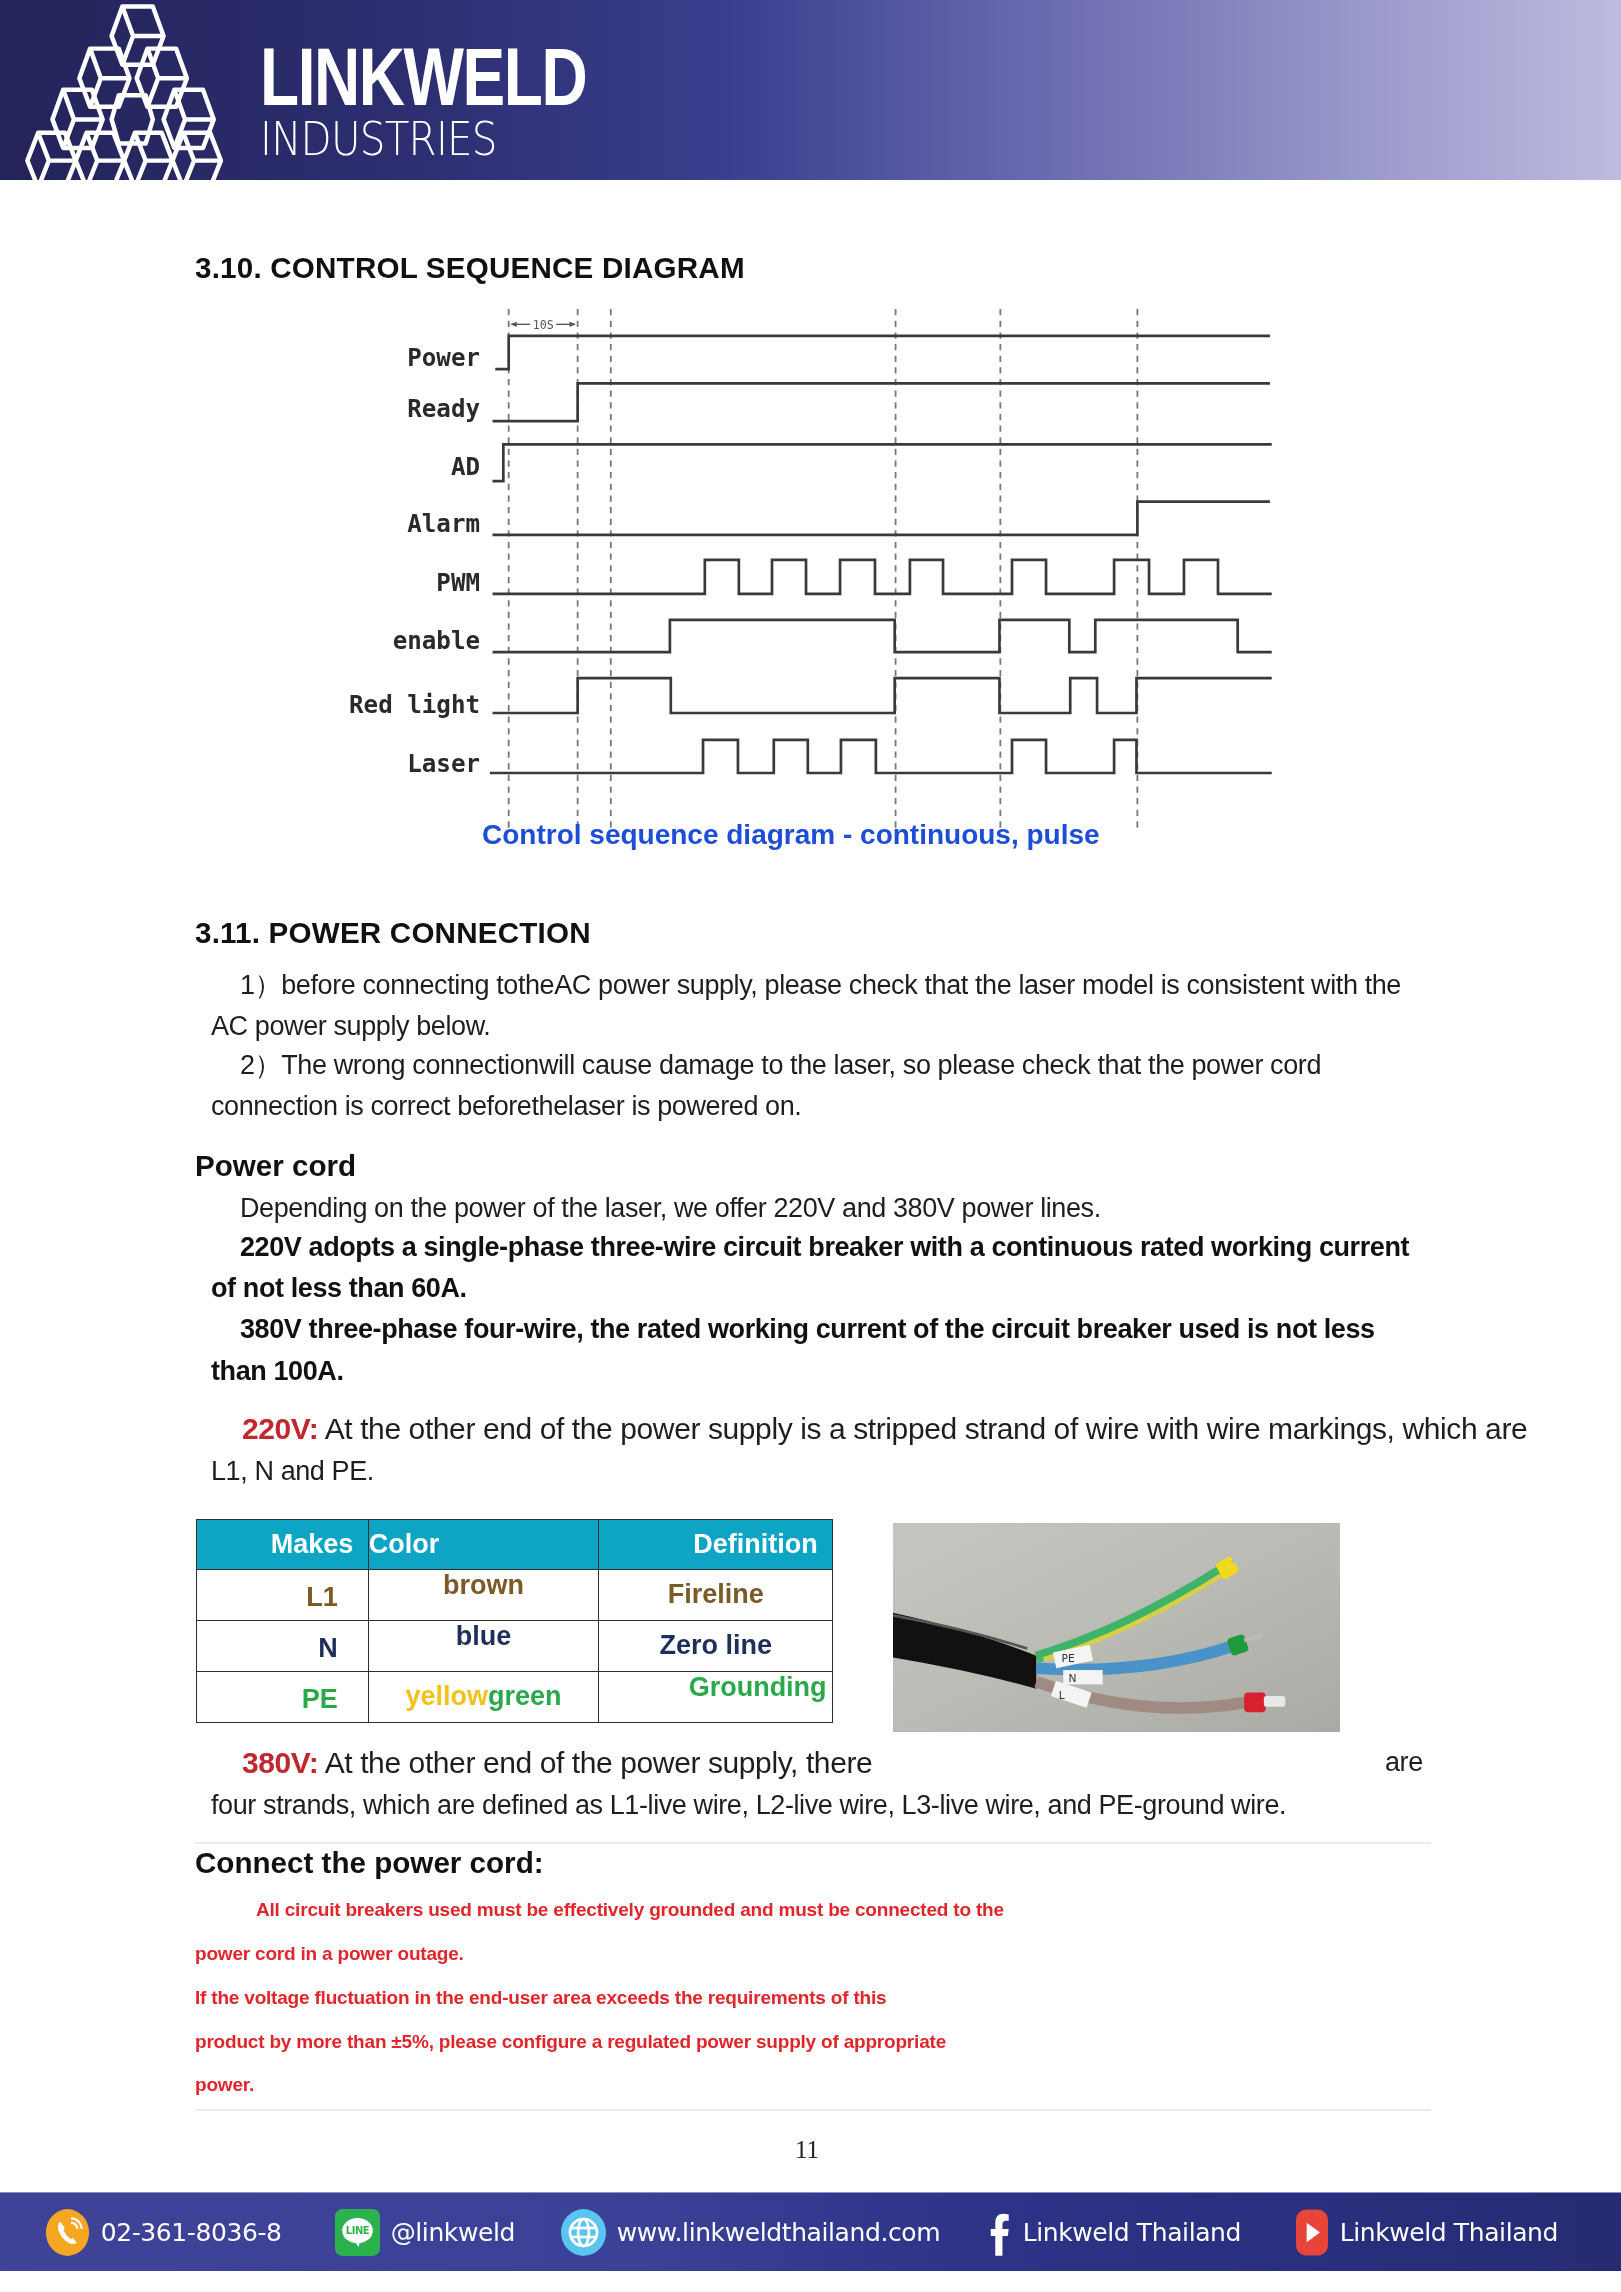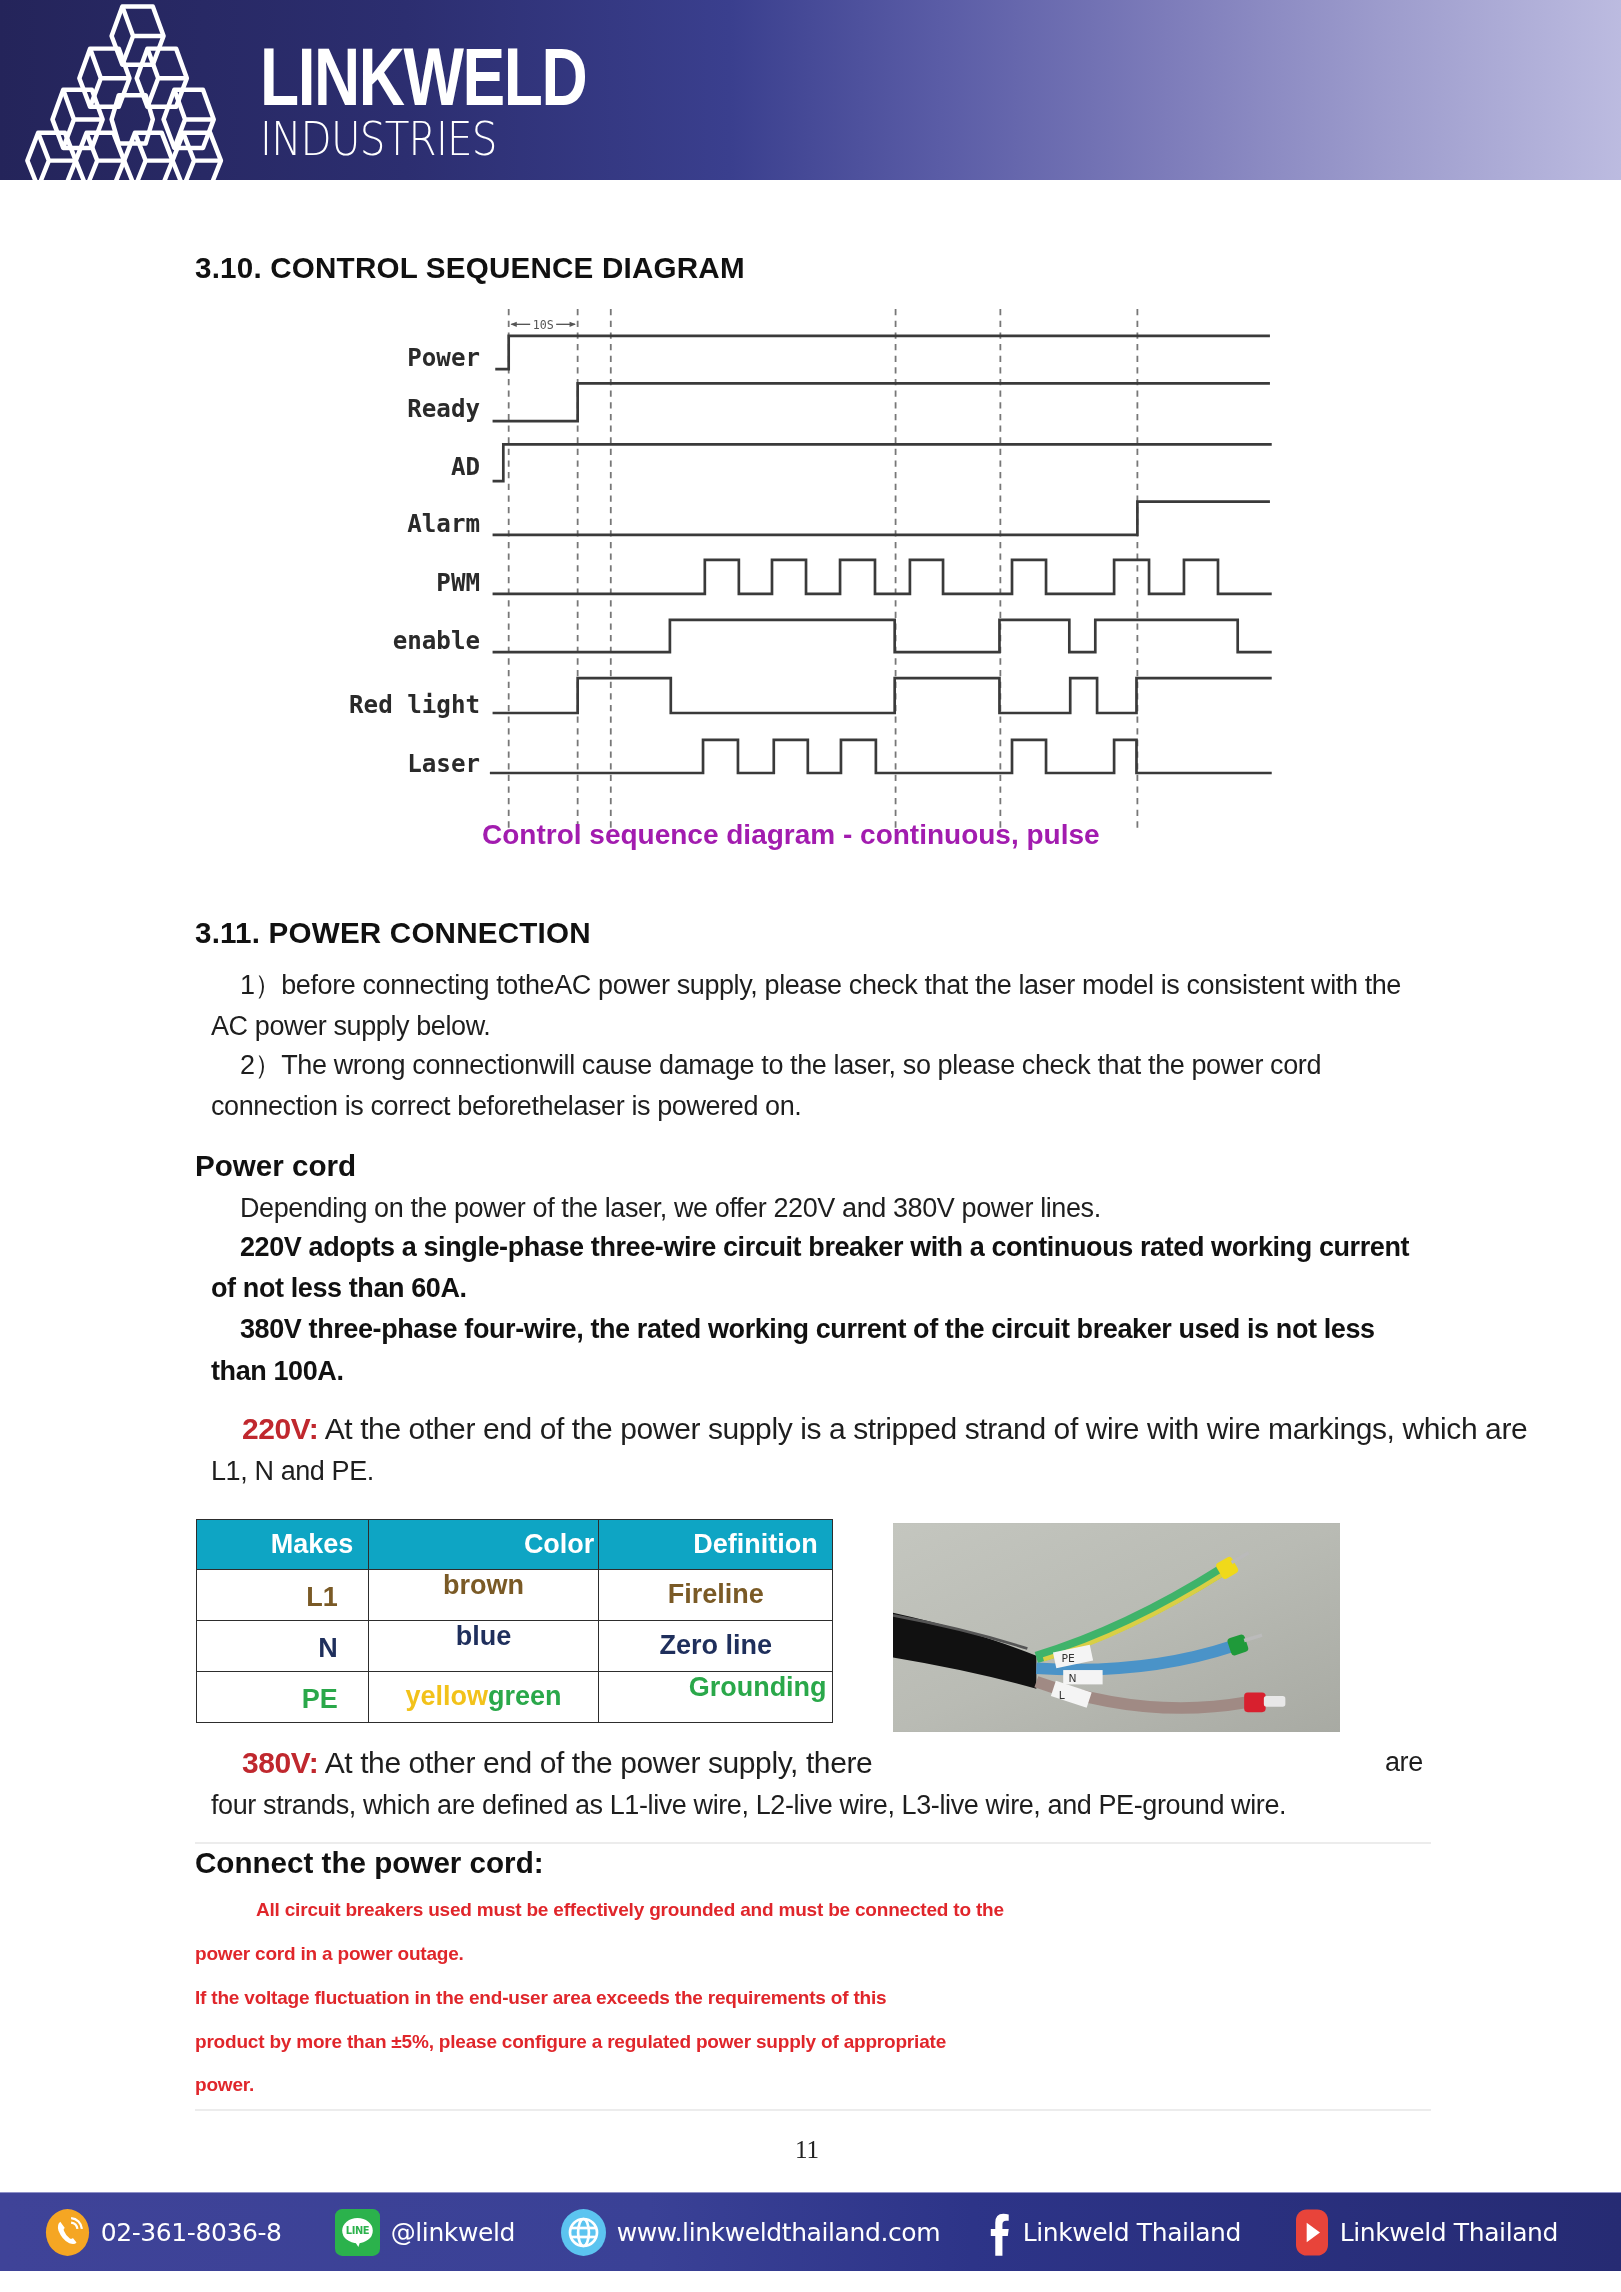--- a/index.html
+++ b/index.html
@@ -27,27 +27,27 @@
   .h-section { position: absolute; left: 195px; font-weight: 700; font-size: 29.6px; letter-spacing: 0.2px; color: #111; white-space: nowrap; }
   .h-sub { position: absolute; left: 195px; font-weight: 700; font-size: 29.6px; color: #111; white-space: nowrap; }
   .para { position: absolute; font-size: 27px; line-height: 41px; color: #1e1e1e; white-space: nowrap; letter-spacing: -0.4px; }
   .para.bold { font-weight: 700; color: #111; }
   .red-label { color: #c0282e; font-weight: 700; }
   .warn { position: absolute; left: 195px; font-size: 19px; line-height: 44px; font-weight: 700; color: #e0262b; white-space: nowrap; letter-spacing: -0.2px; }
 
   
   .diagram { position: absolute; left: 0; top: 0; width: 1621px; height: 860px; pointer-events: none; }
   .diagram .sig-label { font-family: "DejaVu Sans Mono", "Liberation Mono", monospace; font-size: 27px; fill: #2a2a2a; font-weight: 700; }
-  .caption { position: absolute; left: 482px; top: 819px; font-size: 28px; font-weight: 700; color: #a21caf; white-space: nowrap; }
+  .caption { position: absolute; left: 482px; top: 819px; font-size: 28px; font-weight: 700; color: #1d4ed8; white-space: nowrap; }
 
   
   .wire-table { position: absolute; left: 196px; top: 1519px; width: 637px; border-collapse: collapse; }
   .wire-table th, .wire-table td { border: 1.8px solid #2d2d2d; font-weight: 700; font-size: 27px; }
   .wire-table th { background: #0ea5c4; color: #ffffff; height: 50px; text-align: right; padding-right: 14.3px; }
-  .wire-table th.c-color { text-align: right; padding-right: 4px; }
+  .wire-table th.c-color { text-align: left; padding-right: 4px; }
   .wire-table td { height: 51px; vertical-align: top; }
   .wire-table td.c1 { text-align: right; padding-right: 30px; padding-top: 12px; }
   .wire-table td.c2 { text-align: center; padding-top: 0; }
   .wire-table td.c3 { text-align: center; padding-top: 9px; }
   .wire-table .col1 { width: 172px; }
   .wire-table .col2 { width: 231px; }
   .wire-table .col3 { width: 234px; }
 
   
   .photo { position: absolute; left: 893px; top: 1523px; width: 447px; height: 209px; overflow: hidden;

